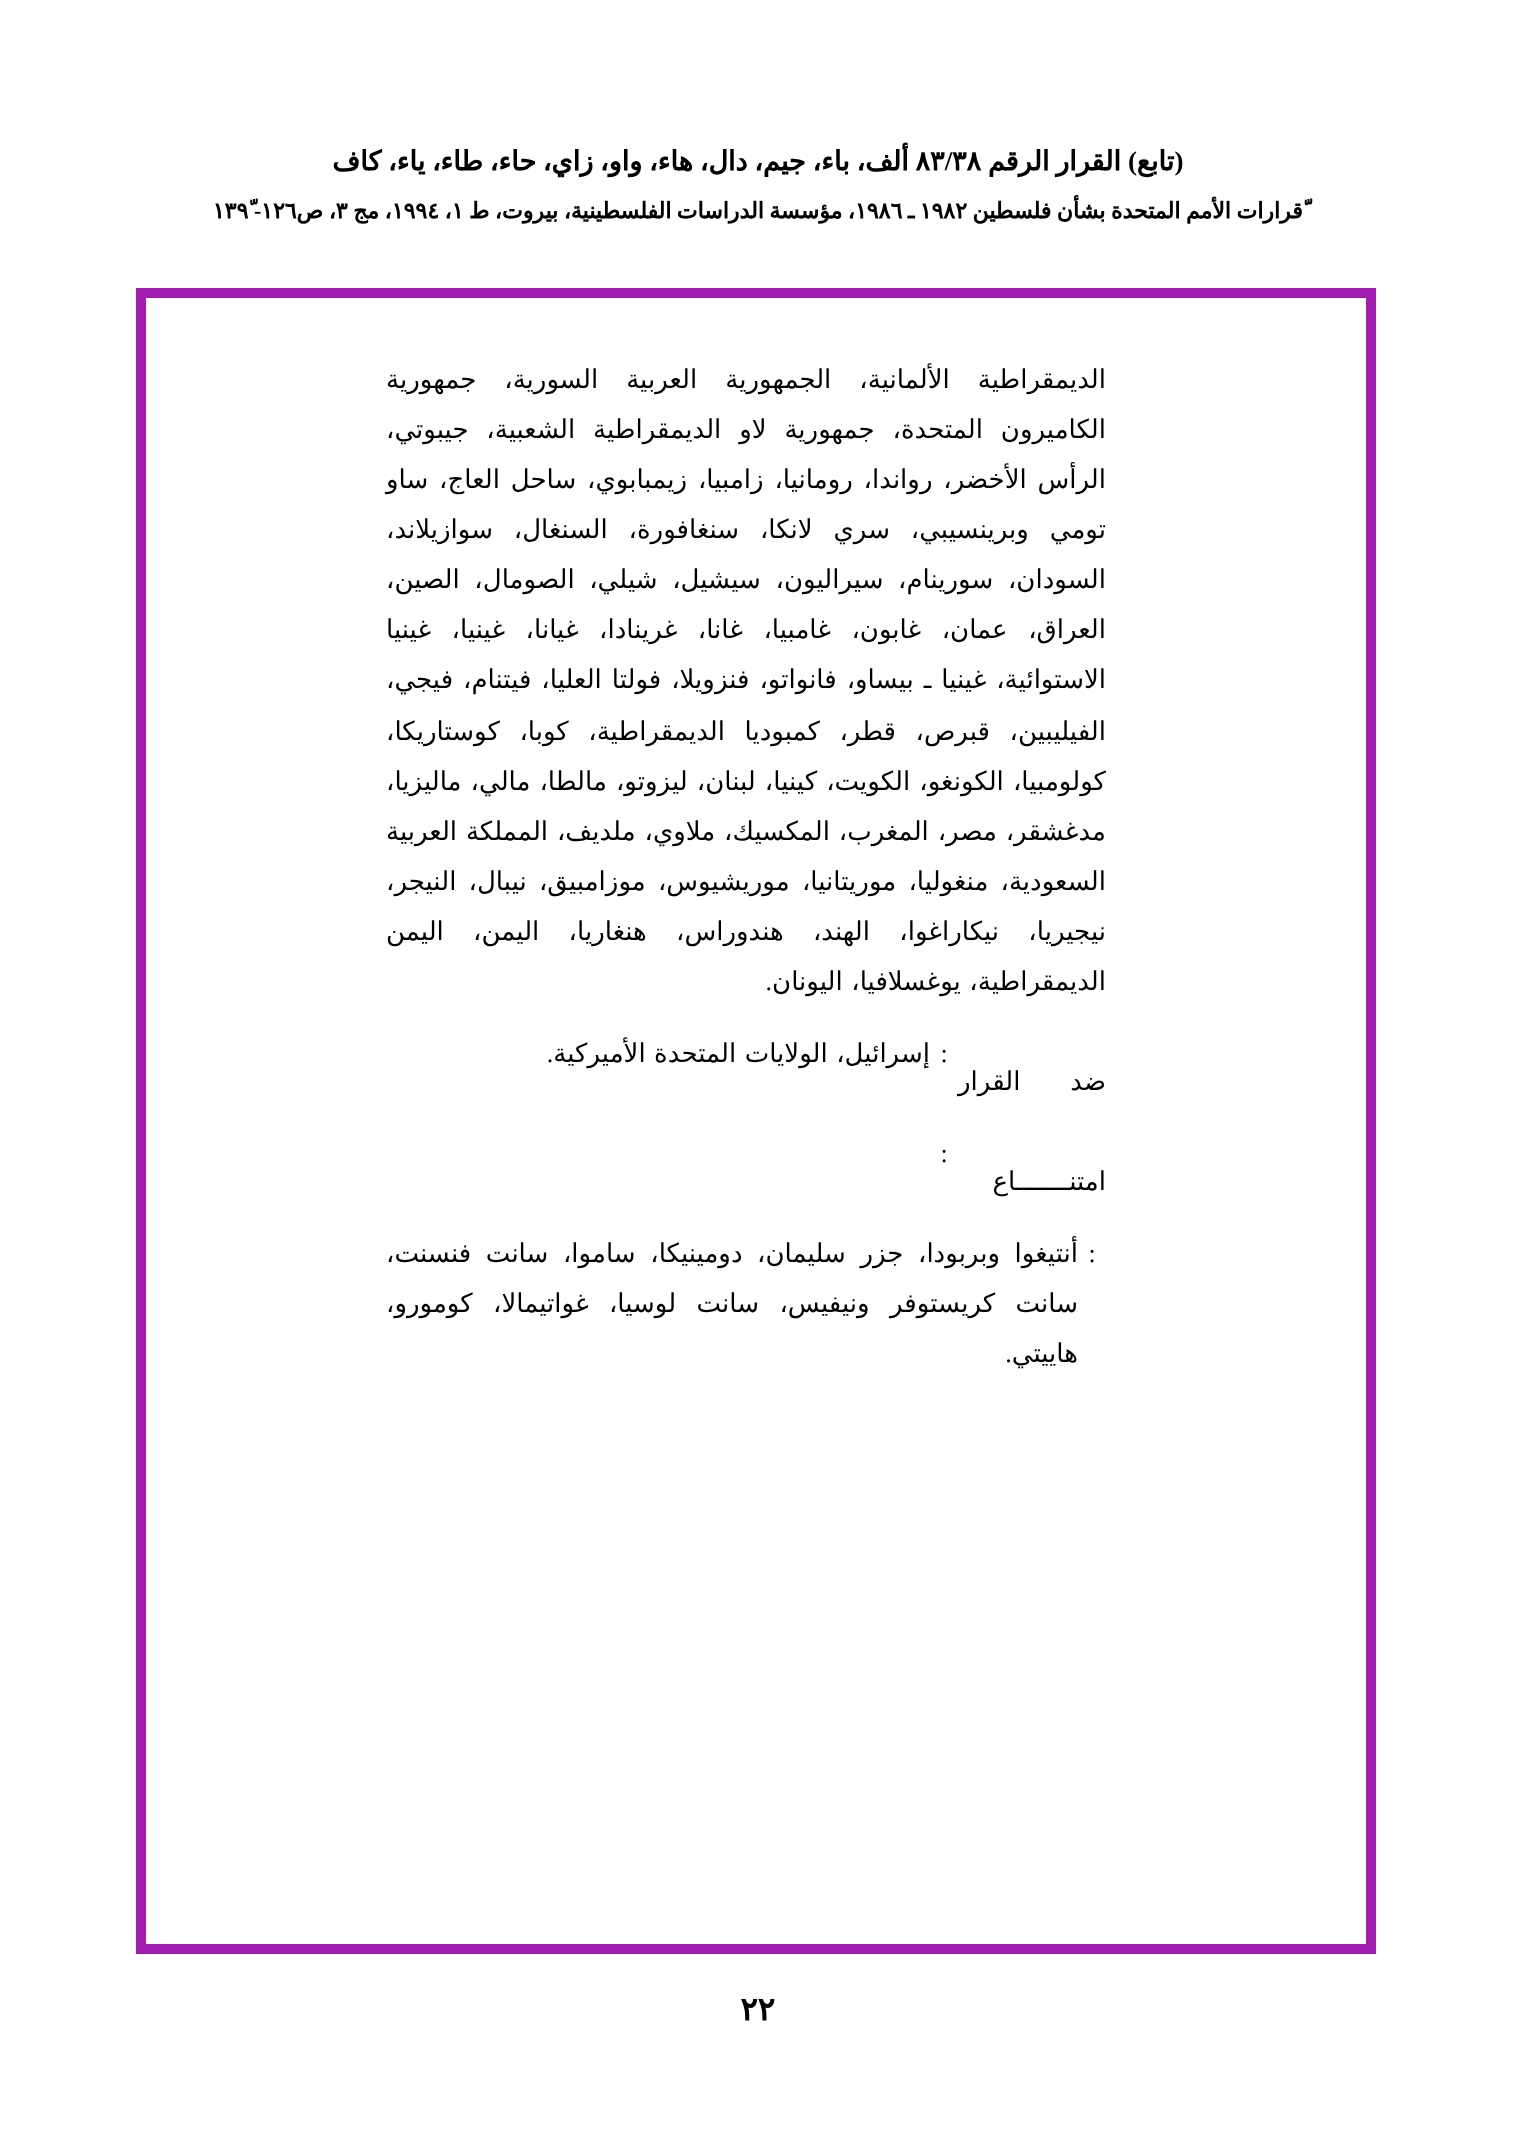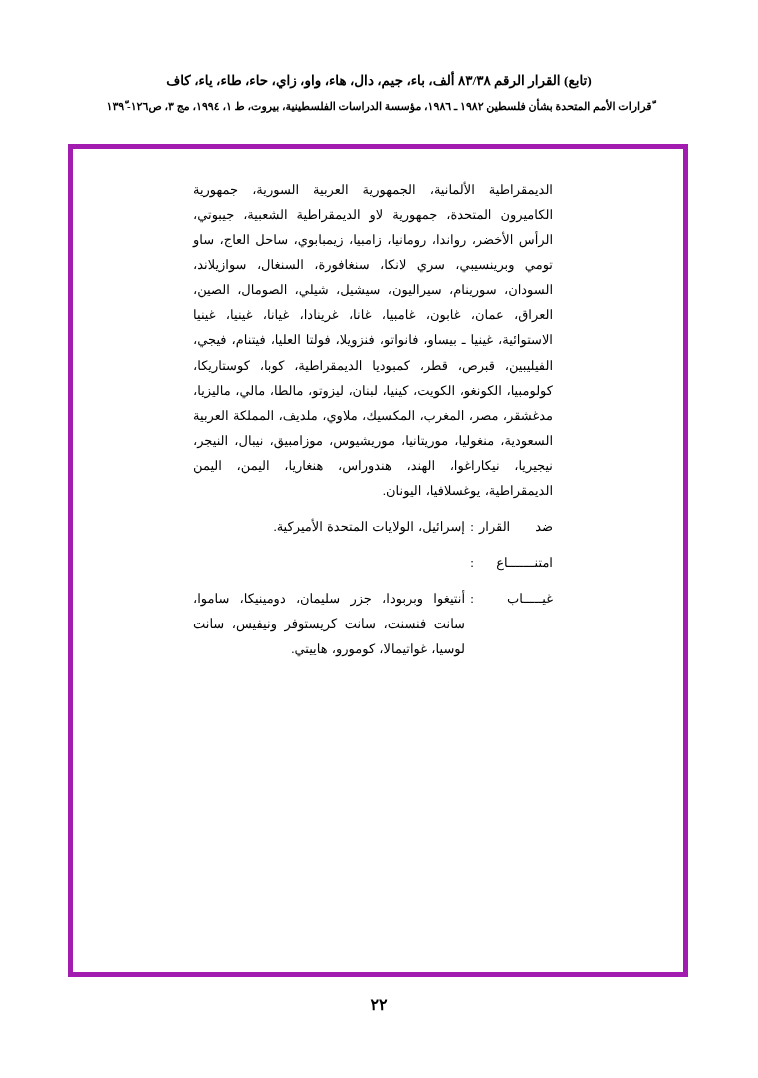--- a/index.html
+++ b/index.html
@@ -83,20 +83,21 @@
     margin-top: 11px;
     font-size: 13px;
     line-height: 1.93;
   }
   .vote-label {
     flex: 0 0 74px;
     white-space: nowrap;
     text-align: justify;
     text-align-last: justify;
     direction: rtl;
+    margin-top: 14px;
   }
   .vote-colon {
     flex: 0 0 14px;
     text-align: center;
   }
   .vote-text {
     flex: 1 1 auto;
     text-align: justify;
     text-align-last: right;
     direction: rtl;
@@ -135,21 +136,20 @@
         <div class="vote-colon">:</div>
         <div class="vote-text">إسرائيل، الولايات المتحدة الأميركية.</div>
       </div>
 
       <div class="vote-row">
         <div class="vote-label">امتنـــــــاع</div>
         <div class="vote-colon">:</div>
       </div>
 
       <div class="vote-row">
-        <div class="vote-label">غيـــــاب</div>
         <div class="vote-colon">:</div>
         <div class="vote-text">أنتيغوا وبربودا، جزر سليمان، دومينيكا، ساموا، سانت فنسنت، سانت كريستوفر ونيفيس، سانت لوسيا، غواتيمالا، كومورو، هاييتي.</div>
       </div>
 
     </div>
   </div>
 
   <div class="footer">٢٢</div>
 
 </div>

